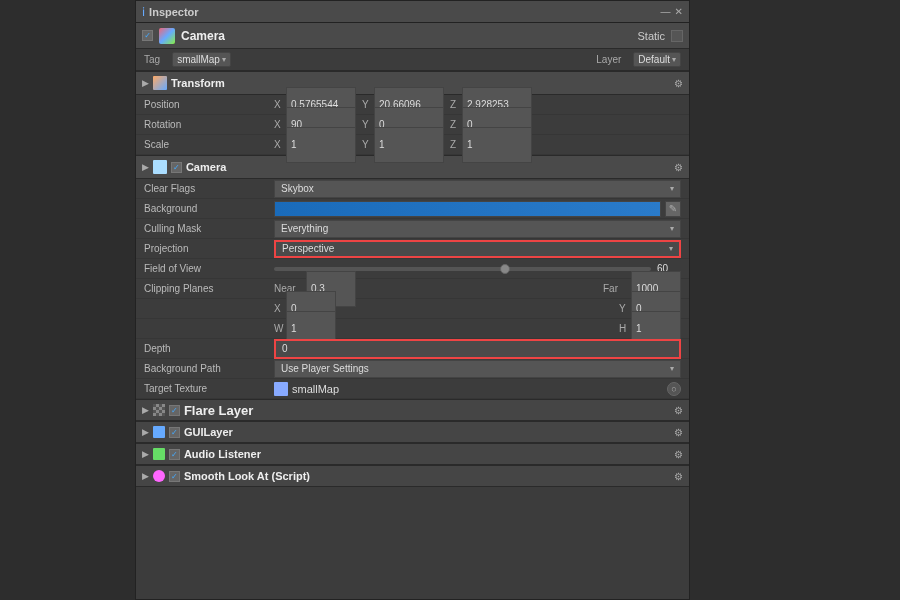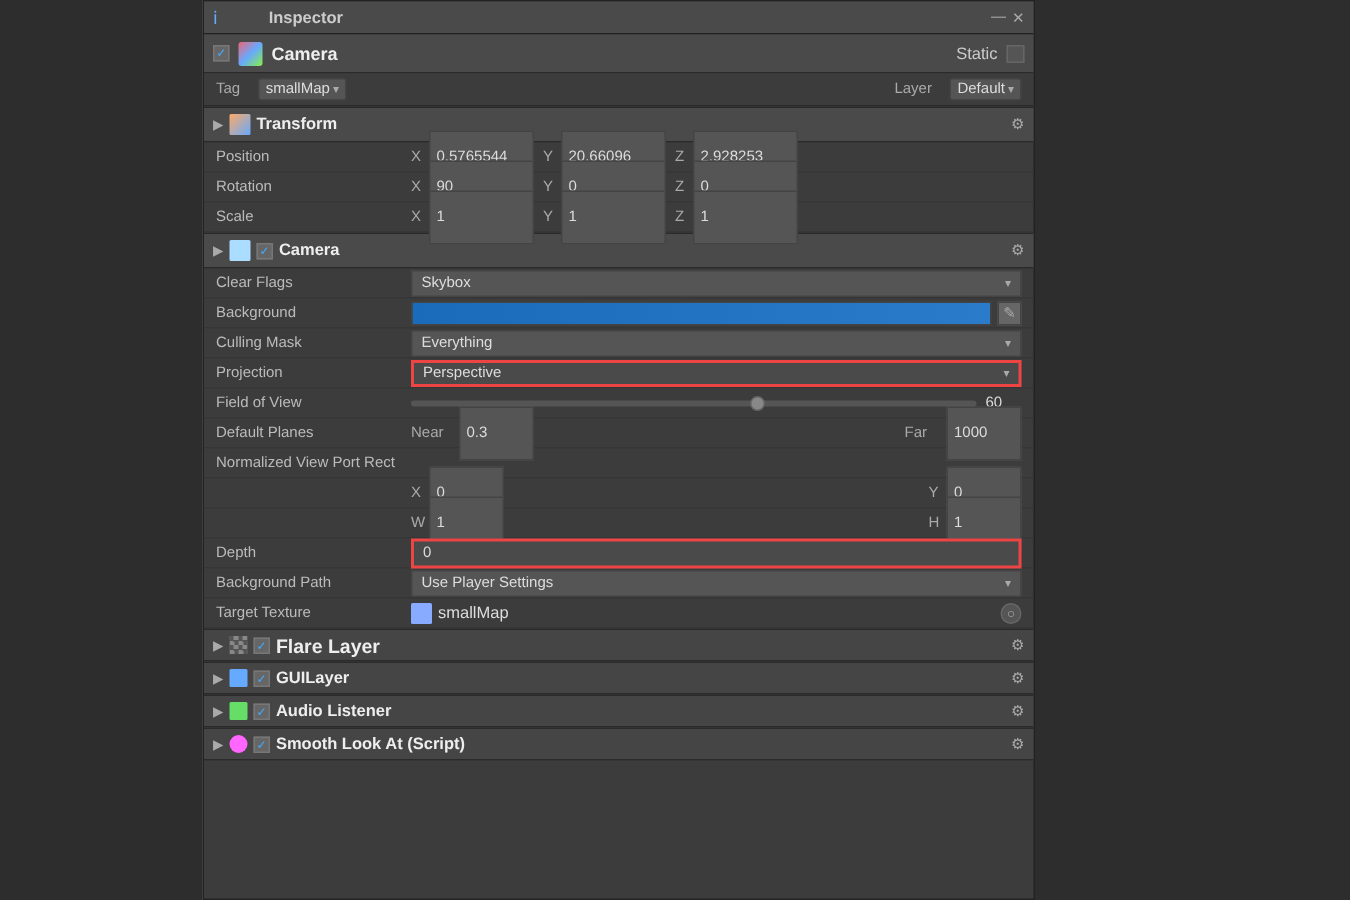--- a/index.html
+++ b/index.html
@@ -28,21 +28,20 @@
       align-items: center;
       padding: 0 6px;
       border-bottom: 1px solid #222;
       gap: 4px;
     }
     .panel-title {
       color: #ccc;
       font-size: 11px;
       font-weight: bold;
       flex: 1;
-      margin-left: 30px;
     }
     .titlebar-icons {
       display: flex;
       gap: 4px;
       color: #aaa;
       font-size: 10px;
     }
     .gameobject-header {
       background: #4a4a4a;
       height: 26px;
@@ -492,33 +491,30 @@
     <span class="prop-label">Field of View</span>
     <div class="prop-value slider-container">
       <div class="slider-track">
         <div class="slider-thumb"></div>
       </div>
       <span style="color:#ddd;font-size:10px;width:24px;">60</span>
     </div>
   </div>
 
   <div class="prop-row">
-    <span class="prop-label">Default Planes</span>
+    <span class="prop-label">Clipping Planes</span>
     <div class="prop-value">
       <span class="xyz-label" style="width:28px;">Near</span>
       <input class="field-input short" type="text" value="0.3" style="">
       <span style="flex:1;"></span>
       <span class="xyz-label" style="width:24px;">Far</span>
       <input class="field-input short" type="text" value="1000" style="">
     </div>
   </div>
 
-  <div class="prop-row">
-    <span class="prop-label" style="width:100%;color:#bbb;font-size:10px;">Normalized View Port Rect</span>
-  </div>
 
   <div class="prop-row">
     <span class="prop-label"></span>
     <div class="prop-value xyz-group">
       <div class="xyz-field">
         <span class="xyz-label">X</span>
         <input class="field-input short" type="text" value="0" style="">
       </div>
       <span style="flex:1;"></span>
       <div class="xyz-field">

